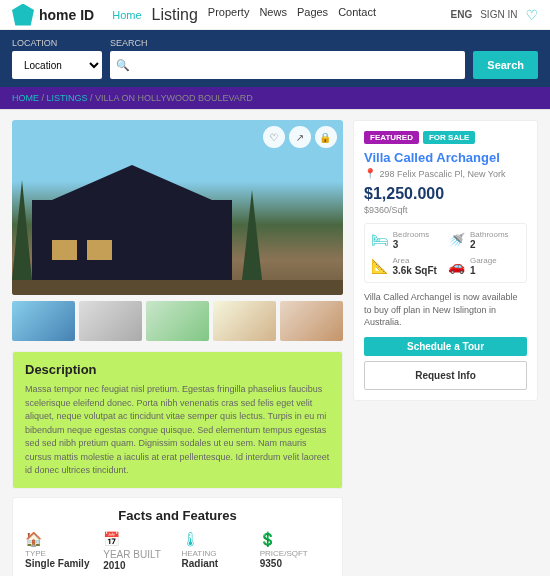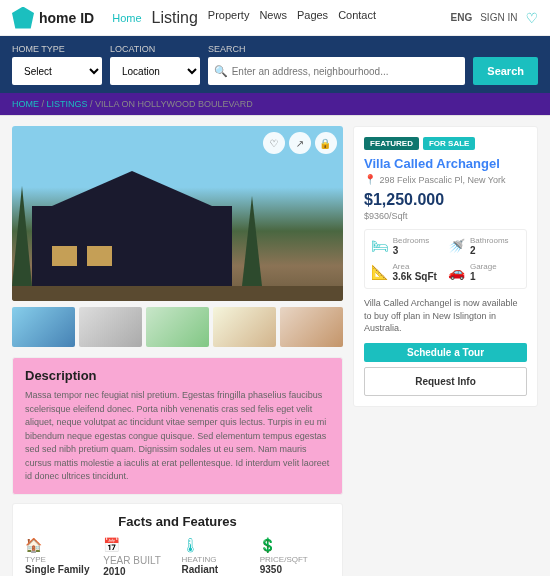--- a/index.html
+++ b/index.html
@@ -1,21 +1,21 @@
 <!DOCTYPE html>
 <html><head>
   <meta charset="utf-8">
   <style>
     * { margin: 0; padding: 0; box-sizing: border-box; }
     body { font-family: Arial, sans-serif; font-size: 12px; color: #333; background: #f5f5f5; width: 550px; overflow-x: hidden; }
   </style>
 </head>
 <body>
 
-<nav style="background:#fff;display:flex;align-items:center;padding:0 12px;height:36px;border-bottom:1px solid #eee;">
+<nav style="background:#fff;display:flex;align-items:center;padding:0 12px;height:30px;border-bottom:1px solid #eee;">
   <div style="display:flex;align-items:center;gap:5px;margin-right:18px;">
     <div style="width:22px;height:22px;background:#1bbfbf;clip-path:polygon(50% 0%,100% 30%,85% 100%,15% 100%,0% 30%);"></div>
     <span style="font-size:14px;font-weight:bold;color:#222;">home ID</span>
   </div>
   <div style="display:flex;gap:10px;flex:1;">
     <span style="font-size:11px;color:#1bbfbf;cursor:pointer;display:flex;align-items:center;gap:1px;">Home</span>
     <span style="font-size:16px;color:#333;cursor:pointer;display:flex;align-items:center;gap:1px;">Listing</span>
     <span style="font-size:11px;color:#333;cursor:pointer;">Property</span>
     <span style="font-size:11px;color:#333;cursor:pointer;">News</span>
     <span style="font-size:11px;color:#333;cursor:pointer;">Pages</span>
@@ -23,36 +23,29 @@
   </div>
   <div style="display:flex;align-items:center;gap:8px;font-size:10px;color:#555;">
     <span style="cursor:pointer;font-weight:bold;">ENG</span>
     <span style="cursor:pointer;font-size:10px;">SIGN IN</span>
     <span style="color:#1bbfbf;font-size:14px;cursor:pointer;">♡</span>
   </div>
 </nav>
 
 <div style="background:#1a3a6b;padding:8px 12px;display:flex;gap:8px;align-items:flex-end;">
   <div style="display:flex;flex-direction:column;gap:3px;">
-    <label style="font-size:9px;color:#ccc;text-transform:uppercase;">HOME TYPE</label>
-    <select style="border:none;background:#fff;padding:5px 8px;font-size:10px;border-radius:2px;height:28px;min-width:90px;">
-      <option>Select</option>
-    </select>
-  </div>
-  <div style="display:flex;flex-direction:column;gap:3px;">
     <label style="font-size:9px;color:#ccc;text-transform:uppercase;">LOCATION</label>
     <select style="border:none;background:#fff;padding:5px 8px;font-size:10px;border-radius:2px;height:28px;min-width:90px;">
       <option>Location</option>
     </select>
   </div>
   <div style="display:flex;flex-direction:column;gap:3px;flex:1;">
     <label style="font-size:9px;color:#ccc;text-transform:uppercase;">SEARCH</label>
     <div style="display:flex;background:#fff;border-radius:2px;height:28px;align-items:center;padding:0 6px;gap:4px;">
       <span style="color:#aaa;font-size:11px;">🔍</span>
-      <input style="border: none; outline: none; font-size: 10px; flex: 1 1 0%; background: transparent;" placeholder="Enter an address, neighbourhood...">
     </div>
   </div>
   <button style="background:#1bbfbf;color:#fff;border:none;padding:0 14px;height:28px;font-size:11px;font-weight:bold;border-radius:2px;cursor:pointer;">Search</button>
 </div>
 
 <div style="padding:6px 12px;font-size:9px;color:#888;background:#4c1d95;border-bottom:1px solid #e0e0e0;">
   <span style="color:#1bbfbf;cursor:pointer;">HOME</span>
   <span> / </span>
   <span style="color:#1bbfbf;cursor:pointer;">LISTINGS</span>
   <span> / </span>
@@ -86,21 +79,21 @@
     </div>
 
     <div style="display:flex;gap:4px;margin-bottom:10px;">
       <div style="flex:1;height:40px;border-radius:2px;background:linear-gradient(135deg,#87CEEB,#4682B4);cursor:pointer;"></div>
       <div style="flex:1;height:40px;border-radius:2px;background:linear-gradient(135deg,#ddd,#aaa);cursor:pointer;"></div>
       <div style="flex:1;height:40px;border-radius:2px;background:linear-gradient(135deg,#c8e6c9,#81c784);cursor:pointer;"></div>
       <div style="flex:1;height:40px;border-radius:2px;background:linear-gradient(135deg,#f5f5dc,#d2b48c);cursor:pointer;"></div>
       <div style="flex:1;height:40px;border-radius:2px;background:linear-gradient(135deg,#e8d5c4,#c4956a);cursor:pointer;"></div>
     </div>
 
-    <div style="background:#f9a8d4;border-radius:3px;padding:10px 12px;margin-bottom:8px;border:1px solid #eee;">
+    <div style="background:#bef264;border-radius:3px;padding:10px 12px;margin-bottom:8px;border:1px solid #eee;">
       <div style="font-size:13px;font-weight:bold;color:#222;margin-bottom:6px;">Description</div>
       <p style="font-size:9px;color:#666;line-height:1.5;">Massa tempor nec feugiat nisl pretium. Egestas fringilla phaselius faucibus scelerisque eleifend donec. Porta nibh venenatis cras sed felis eget velit aliquet, neque volutpat ac tincidunt vitae semper quis lectus. Turpis in eu mi bibendum neque egestas congue quisque. Sed elementum tempus egestas sed sed nibh pretium quam. Dignissim sodales ut eu sem. Nam mauris cursus mattis molestie a iaculis at erat pellentesque. Id interdum velit laoreet id donec ultrices tincidunt.</p>
     </div>
 
     <div style="background:#fff;border-radius:3px;padding:10px 12px;margin-bottom:8px;border:1px solid #eee;">
       <div style="font-size:13px;font-weight:bold;color:#222;margin-bottom:8px;text-align:center;">Facts and Features</div>
       <div style="display:grid;grid-template-columns:repeat(4,1fr);gap:8px;">
         <div>
           <div style="font-size:14px;color:#1bbfbf;margin-bottom:2px;">🏠</div>
           <div style="font-size:8px;color:#999;text-transform:uppercase;">TYPE</div>
@@ -123,21 +116,21 @@
         </div>
 
       </div>
     </div>
 
   </div>
 
   <div style="width:185px;flex-shrink:0;">
     <div style="background:#fff;border-radius:3px;padding:10px;border:1px solid #eee;">
       <div style="display:flex;gap:4px;margin-bottom:6px;">
-        <span style="font-size:8px;padding:2px 6px;border-radius:2px;font-weight:bold;color:#fff;background:#0f766e;">FEATURED</span>
+        <span style="font-size:8px;padding:2px 6px;border-radius:2px;font-weight:bold;color:#fff;background:#a21caf;">FEATURED</span>
         <span style="font-size:8px;padding:2px 6px;border-radius:2px;font-weight:bold;color:#fff;background:#1bbfbf;">FOR SALE</span>
       </div>
       <div style="font-size:13px;font-weight:bold;color:#3b82f6;margin-bottom:3px;">Villa Called Archangel</div>
       <div style="font-size:9px;color:#888;margin-bottom:6px;display:flex;align-items:center;gap:3px;">
         <span style="color:#1bbfbf;font-size:10px;">📍</span>
         <span>298 Felix Pascalic Pl, New York</span>
       </div>
       <div style="font-size:16px;font-weight:bold;color:#1a3a6b;margin-bottom:2px;">$1,250.000</div>
       <div style="font-size:9px;color:#888;margin-bottom:8px;">$9360/Sqft</div>
       

